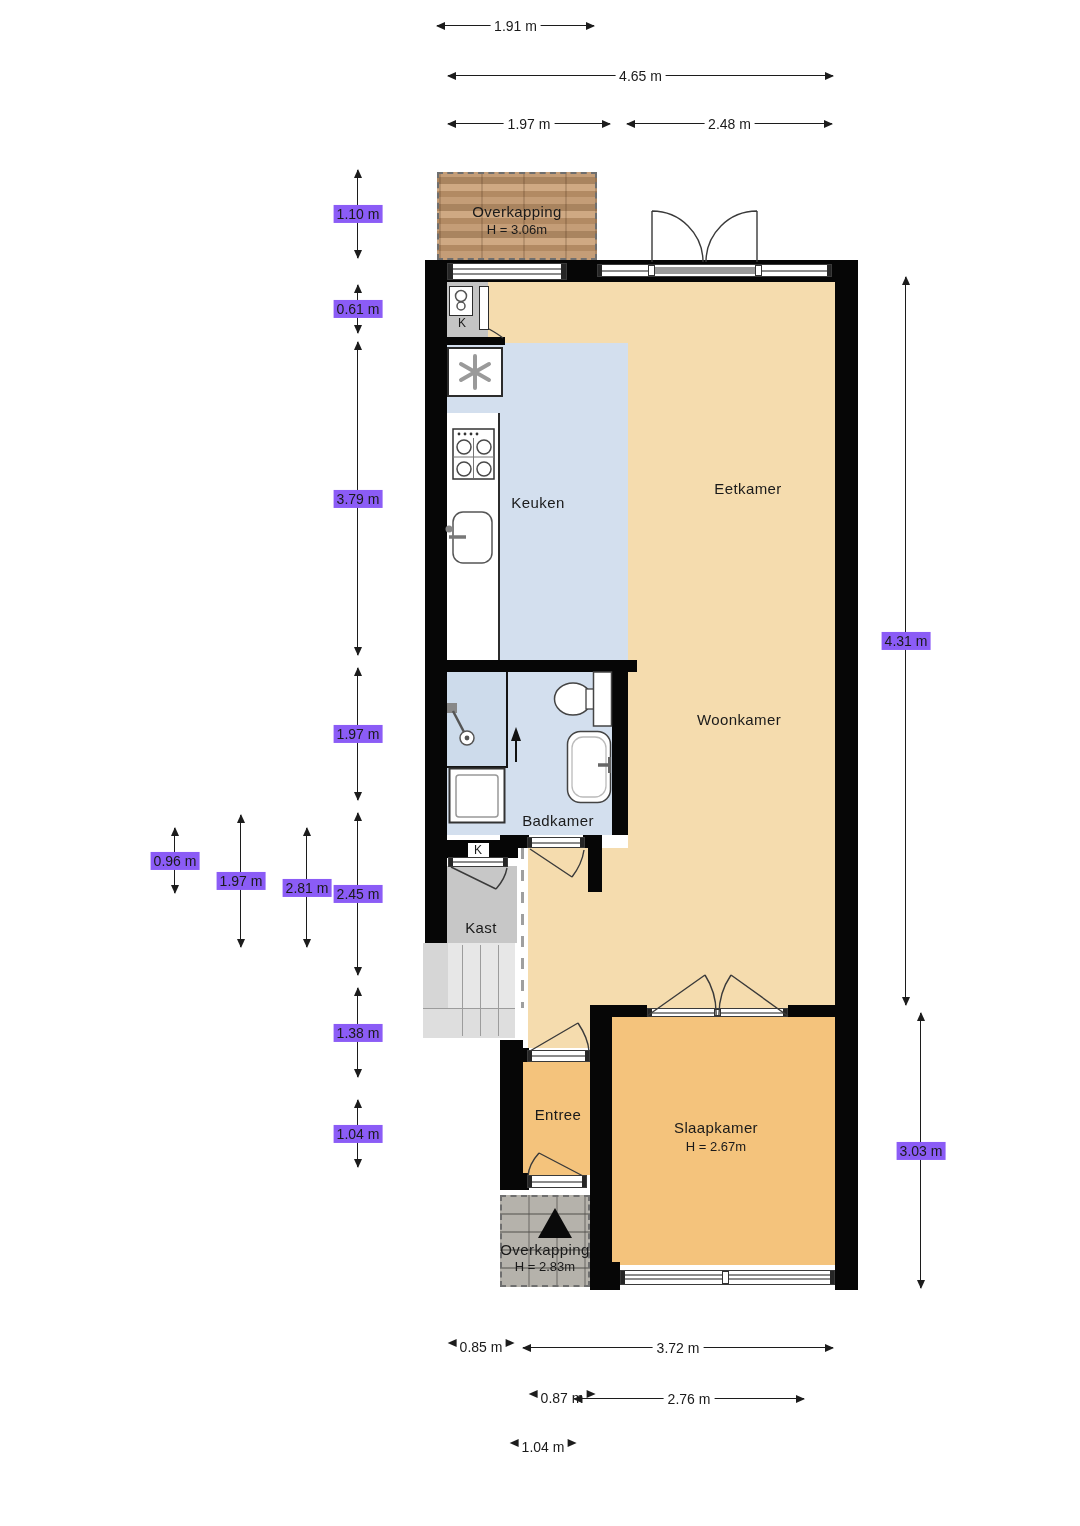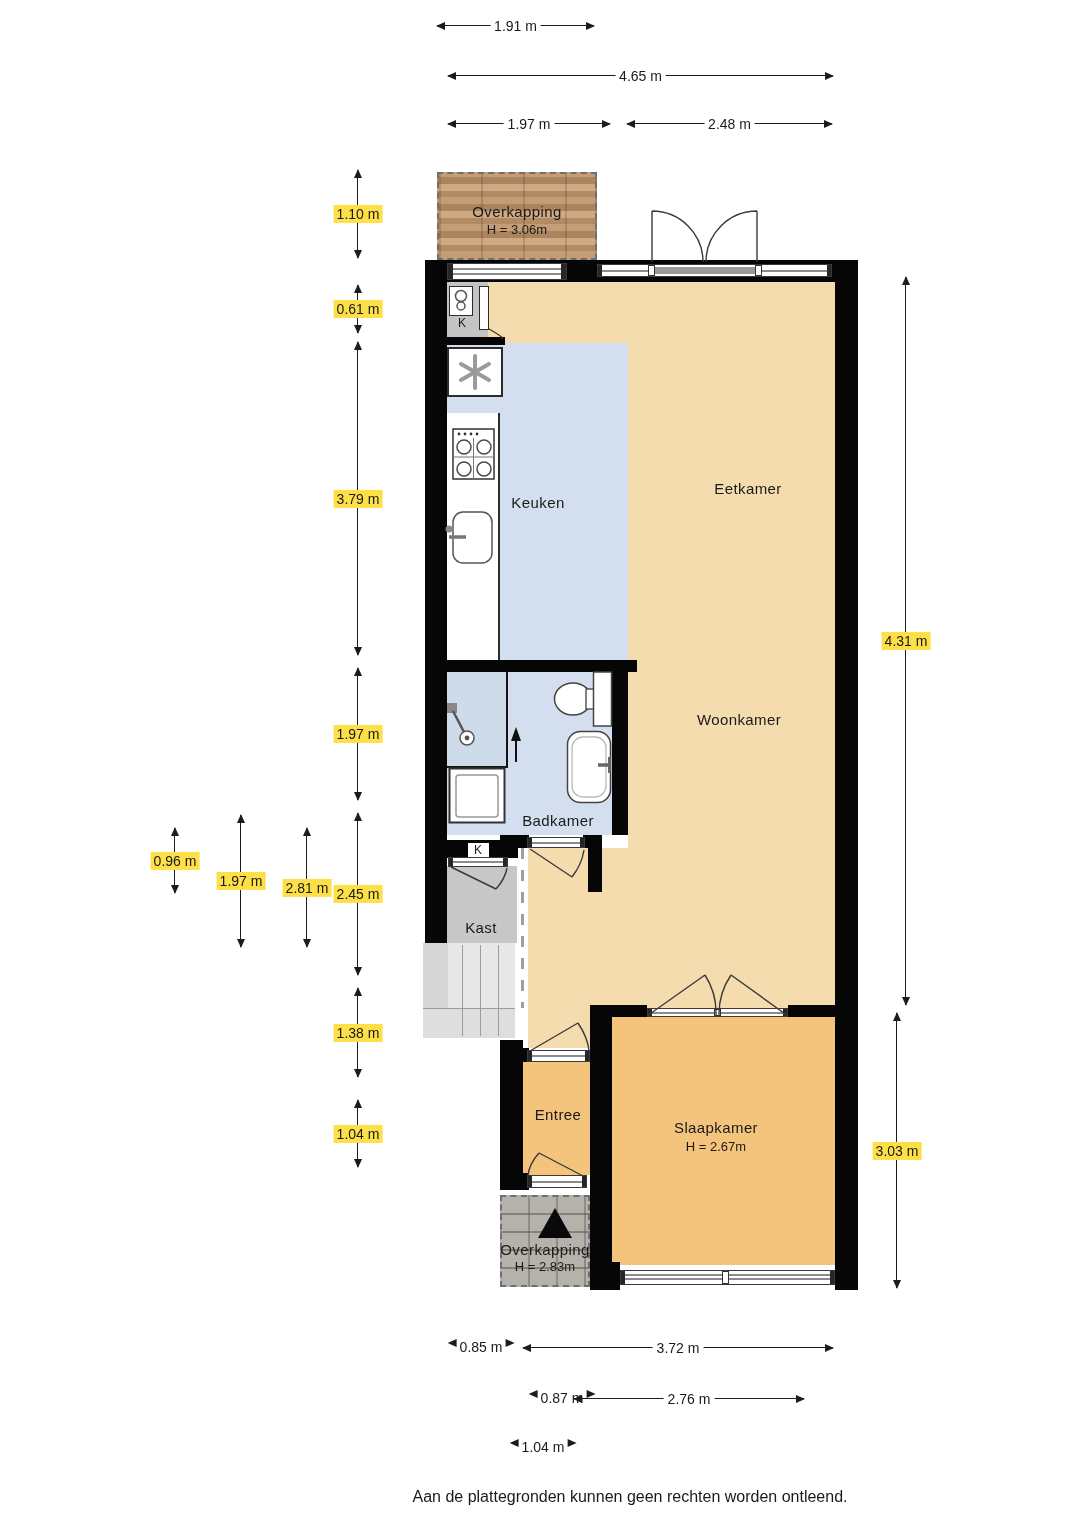--- a/index.html
+++ b/index.html
@@ -43,21 +43,21 @@
   
   .dim-h{position:absolute;height:0;border-top:1px solid #1c1c1c;}
   .dim-v{position:absolute;width:0;border-left:1px solid #1c1c1c;}
   .ah{position:absolute;width:0;height:0;}
   .ah-l{left:-1px;top:-4.5px;border-top:4px solid rgba(0,0,0,0);border-bottom:4px solid rgba(0,0,0,0);border-right:9px solid #1c1c1c;}
   .ah-r{right:-1px;top:-4.5px;border-top:4px solid rgba(0,0,0,0);border-bottom:4px solid rgba(0,0,0,0);border-left:9px solid #1c1c1c;}
   .av-t{top:-1px;left:-4.5px;border-left:4px solid rgba(0,0,0,0);border-right:4px solid rgba(0,0,0,0);border-bottom:9px solid #1c1c1c;}
   .av-b{bottom:-1px;left:-4.5px;border-left:4px solid rgba(0,0,0,0);border-right:4px solid rgba(0,0,0,0);border-top:9px solid #1c1c1c;}
   .dlab{position:absolute;left:50%;top:0;transform:translate(-50%,-50%);background:#fff;
         padding:0 4px;font-size:14px;white-space:nowrap;line-height:1.15;}
-  .dlab-v{position:absolute;left:0;top:50%;transform:translate(-50%,-50%);background:#fde047;
+  .dlab-v{position:absolute;left:0;top:50%;transform:translate(-50%,-50%);background:#8b5cf6;
         padding:1px 3px;font-size:14px;white-space:nowrap;line-height:1.15;}
   .dim-s{position:absolute;transform:translate(-50%,-50%);display:flex;gap:3px;}
   .dim-s .t{font-size:14px;white-space:nowrap;}
   .tri-l{width:0;height:0;border-top:4px solid rgba(0,0,0,0);border-bottom:4px solid rgba(0,0,0,0);border-right:9px solid #1c1c1c;}
   .tri-r{width:0;height:0;border-top:4px solid rgba(0,0,0,0);border-bottom:4px solid rgba(0,0,0,0);border-left:9px solid #1c1c1c;}
   svg.overlay{position:absolute;left:0;top:0;pointer-events:none;}
 </style>
 </head>
 <body>
 
@@ -324,21 +324,21 @@
     <span class="ah av-t"></span>
       <span class="ah av-b"></span>
       <span class="dlab-v">2.81 m</span>
     </div>
 
   <div class="dim-v" style="left:905px;top:277px;height:728px;">
     <span class="ah av-t"></span>
       <span class="ah av-b"></span>
       <span class="dlab-v">4.31 m</span>
     </div>
-  <div class="dim-v" style="left:896px;top:1013px;height:275px;">
+  <div class="dim-v" style="left:920px;top:1013px;height:275px;">
     <span class="ah av-t"></span>
       <span class="ah av-b"></span>
       <span class="dlab-v">3.03 m</span>
     </div>
 
   <div class="dim-s" style="left:481px;top:1347px;">
     <span class="tri-l"></span>
       <span class="t">0.85 m</span>
       <span class="tri-r"></span>
     </div>
@@ -356,15 +356,14 @@
     <span class="ah ah-l"></span>
       <span class="ah ah-r"></span>
       <span class="dlab">2.76 m</span>
     </div>
   <div class="dim-s" style="left:543px;top:1447px;">
     <span class="tri-l"></span>
       <span class="t">1.04 m</span>
       <span class="tri-r"></span>
     </div>
 
-  <div class="footer" style="left:630px;top:1497px;">Aan de plattegronden kunnen geen rechten worden ontleend.</div>
 
 </div>
 
 </body></html>

